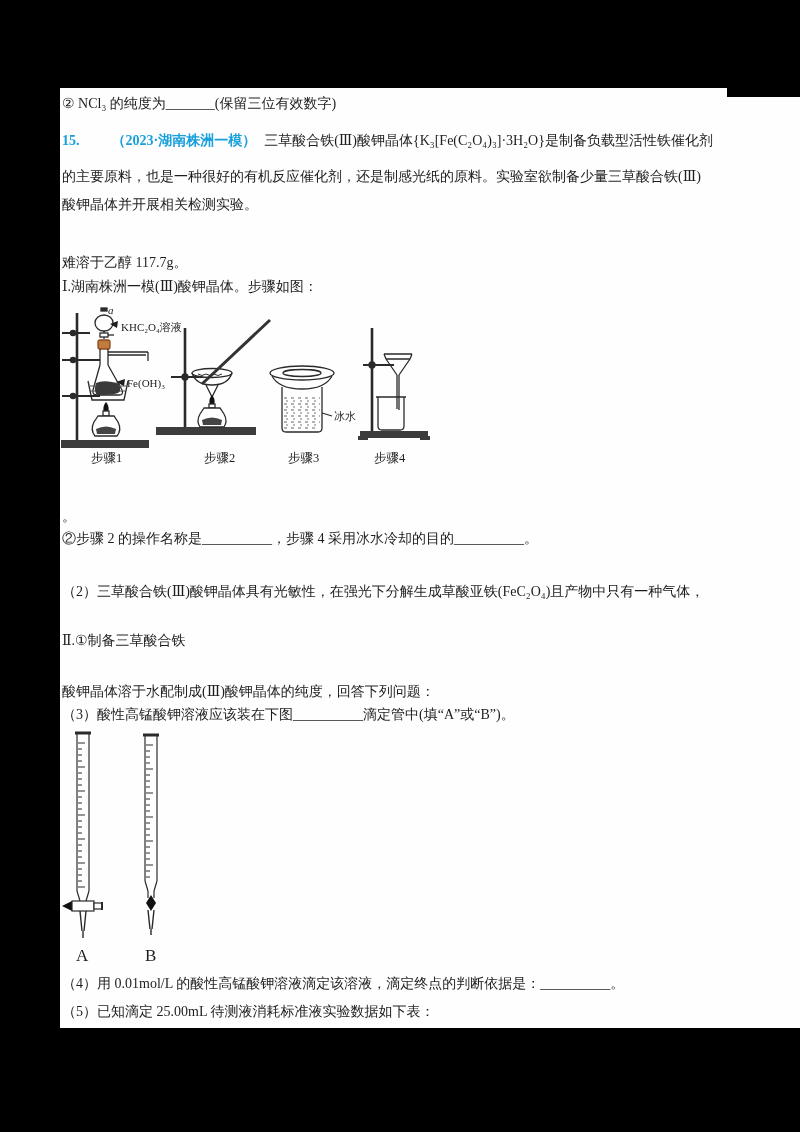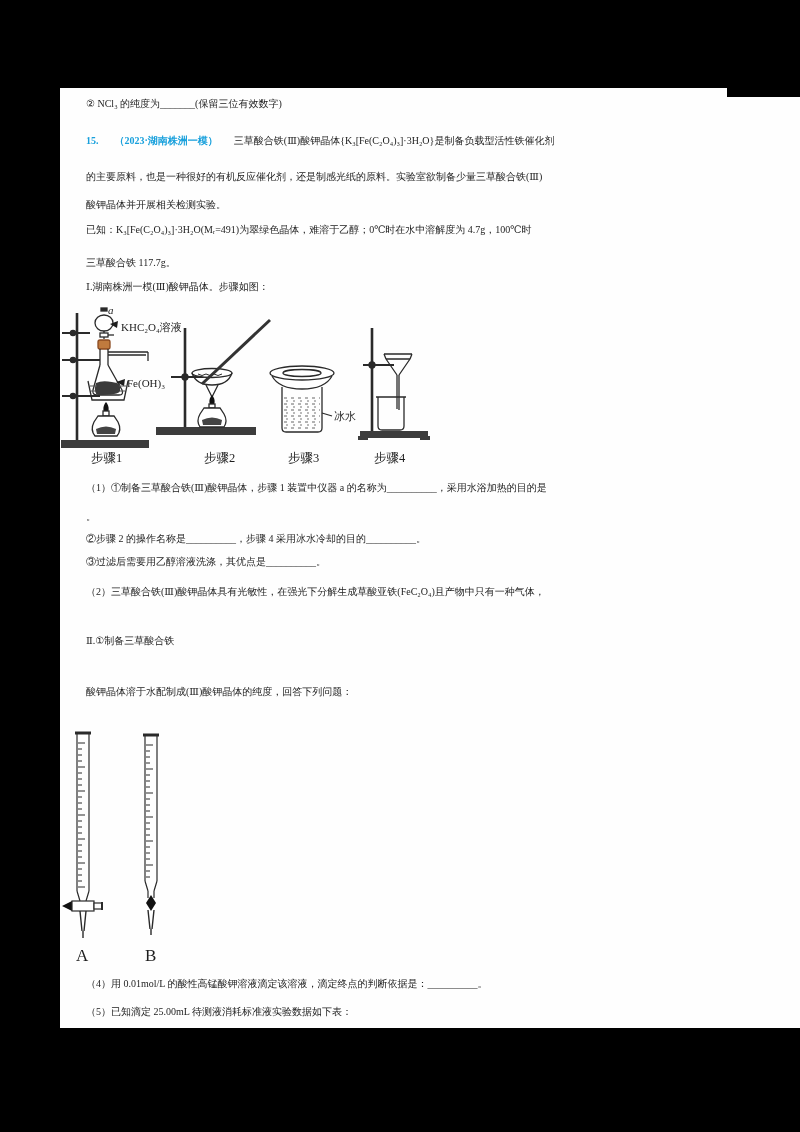--- a/index.html
+++ b/index.html
@@ -5,45 +5,44 @@
   html,body{margin:0;padding:0;}
   body{
     width:800px;height:1132px;position:relative;background:#000;
     font-family:"Liberation Serif","DejaVu Serif",serif;
   }
   .page{
     position:absolute;left:60px;top:88px;width:740px;height:940px;
     background:#fefefe;color:#1d1d1d;overflow:hidden;
   }
   .notch{position:absolute;right:0;top:0;width:73px;height:9px;background:#000;}
-  .tl{position:absolute;left:26px;white-space:nowrap;font-size:10px;line-height:20px;color:#1d1d1d;}
+  .tl{position:absolute;left:2px;white-space:nowrap;font-size:14px;line-height:20px;color:#1d1d1d;}
   .blue{color:#18a0dc;font-weight:bold;}
-  .qnum{margin-right:16px;text-align:right;}
+  .qnum{margin-right:32px;text-align:right;}
   .diagram-wrap{position:absolute;left:0;top:215px;width:375px;height:165px;}
   .burette-wrap{position:absolute;left:0;top:643px;width:112px;height:235px;}
   svg{display:block;}
   svg text{font-family:"Liberation Serif","DejaVu Serif",serif;fill:#1d1d1d;}
   .cap{font-size:12.5px;}
   .lab{font-size:11px;}
   .ablab{font-size:17px;}
 </style>
 </head>
 <body>
 
 <div class="page">
   <div class="notch"></div>
 
   <div class="tl" style="top:6px">② NCl₃ 的纯度为_______(保留三位有效数字)</div>
 
-  <div class="tl" style="top:43px"><span class="blue qnum">15.</span><span class="blue" style="margin-right:16px">（2023·湖南株洲一模）</span><span>三草酸合铁(Ⅲ)酸钾晶体{K₃[Fe(C₂O₄)₃]·3H₂O}是制备负载型活性铁催化剂</span></div>
+  <div class="tl" style="top:43px"><span class="blue qnum">15.</span><span class="blue" style="margin-right:8px">（2023·湖南株洲一模）</span><span>三草酸合铁(Ⅲ)酸钾晶体{K₃[Fe(C₂O₄)₃]·3H₂O}是制备负载型活性铁催化剂</span></div>
 
   <div class="tl" style="top:107px">酸钾晶体并开展相关检测实验。</div>
   <div class="tl" style="top:79px">的主要原料，也是一种很好的有机反应催化剂，还是制感光纸的原料。实验室欲制备少量三草酸合铁(Ⅲ)</div>
-  <div class="tl" style="top:132px">已知：K₃[Fe(C₂O₄)₃]·3H₂O(Mᵣ=491)为翠绿色晶体，难溶于乙醇；0℃时在水中溶解度为 4.7g，100℃时</div>
-  <div class="tl" style="top:165px">三草酸合铁 117.7g。</div>
+  <div class="tl" style="top:165px">难溶于乙醇 117.7g。</div>
   <div class="tl" style="top:189px">Ⅰ.湖南株洲一模(Ⅲ)酸钾晶体。步骤如图：</div>
 
   <div class="diagram-wrap">
     <svg width="375" height="165" viewBox="0 0 375 165">
       <g stroke="#2a2a2a" stroke-width="1.3" fill="none">
         <line x1="17" y1="10" x2="17" y2="138" stroke-width="2.6"></line>
         <rect x="1" y="137" width="88" height="8" fill="#3c3c3c" stroke="none"></rect>
         <line x1="2" y1="30" x2="30" y2="30" stroke-width="2"></line>
           <circle cx="13" cy="30" r="2.6" fill="#2a2a2a"></circle>
         <line x1="2" y1="57" x2="40" y2="57" stroke-width="2"></line>
@@ -112,27 +111,26 @@
         <text x="67" y="84" class="lab">Fe(OH)₃</text>
         <text x="274" y="117" class="lab">冰水</text>
         <text x="31" y="159" class="cap">步骤1</text>
         <text x="144" y="159" class="cap">步骤2</text>
         <text x="228" y="159" class="cap">步骤3</text>
         <text x="314" y="159" class="cap">步骤4</text>
       </g>
     </svg>
   </div>
 
-  <div class="tl" style="top:390px">（1）①制备三草酸合铁(Ⅲ)酸钾晶体，步骤 1 装置中仪器 a 的名称为__________，采用水浴加热的目的是</div>
   <div class="tl" style="top:419px">。</div>
   <div class="tl" style="top:441px">②步骤 2 的操作名称是__________，步骤 4 采用冰水冷却的目的__________。</div>
-  <div class="tl" style="top:464px">③过滤后需要用乙醇溶液洗涤，其优点是__________。</div>
   <div class="tl" style="top:494px">（2）三草酸合铁(Ⅲ)酸钾晶体具有光敏性，在强光下分解生成草酸亚铁(FeC₂O₄)且产物中只有一种气体，</div>
   <div class="tl" style="top:543px">Ⅱ.①制备三草酸合铁</div>
   <div class="tl" style="top:594px">酸钾晶体溶于水配制成(Ⅲ)酸钾晶体的纯度，回答下列问题：</div>
+  <div class="tl" style="top:617px">（3）酸性高锰酸钾溶液应该装在下图__________滴定管中(填“A”或“B”)。</div>
 
   <div class="burette-wrap">
     <svg width="112" height="235" viewBox="0 0 112 235">
       <g stroke="#2a2a2a" stroke-width="1.2" fill="none">
         <line x1="15" y1="2" x2="31" y2="2" stroke-width="3"></line>
         <line x1="17" y1="3" x2="17" y2="160"></line>
           <line x1="29" y1="3" x2="29" y2="160"></line>
         <path d="M18,12h7 M18,18h4 M18,24h4 M18,30h4 M18,36h7 M18,42h4 M18,48h4 M18,54h4 M18,60h7 M18,66h4 M18,72h4 M18,78h4 M18,84h7 M18,90h4 M18,96h4 M18,102h4 M18,108h7 M18,114h4 M18,120h4 M18,126h4 M18,132h7 M18,138h4 M18,144h4 M18,150h4 M18,156h7" stroke-width="1"></path>
         <path d="M17,160 L20,170 M29,160 L26,170"></path>
         <polygon points="2,175 12,170 12,180" fill="#111" stroke="none"></polygon>

